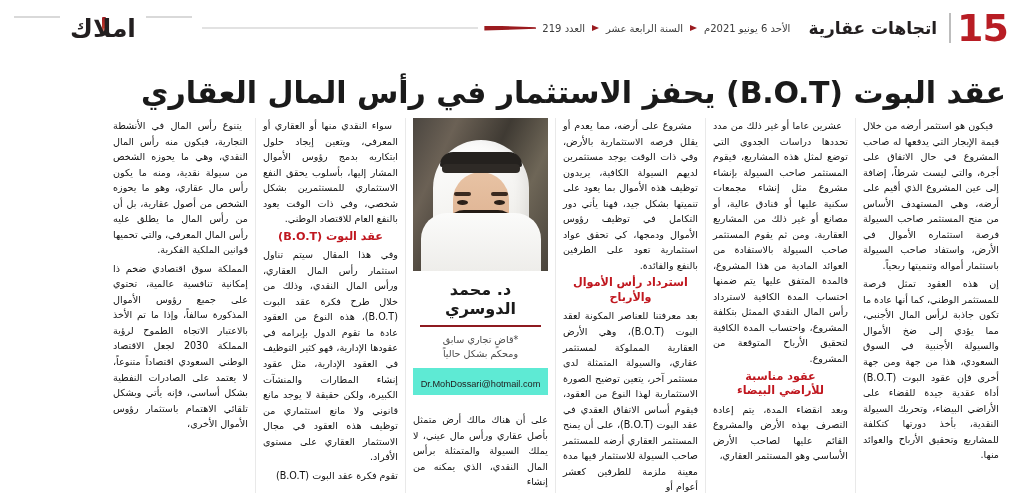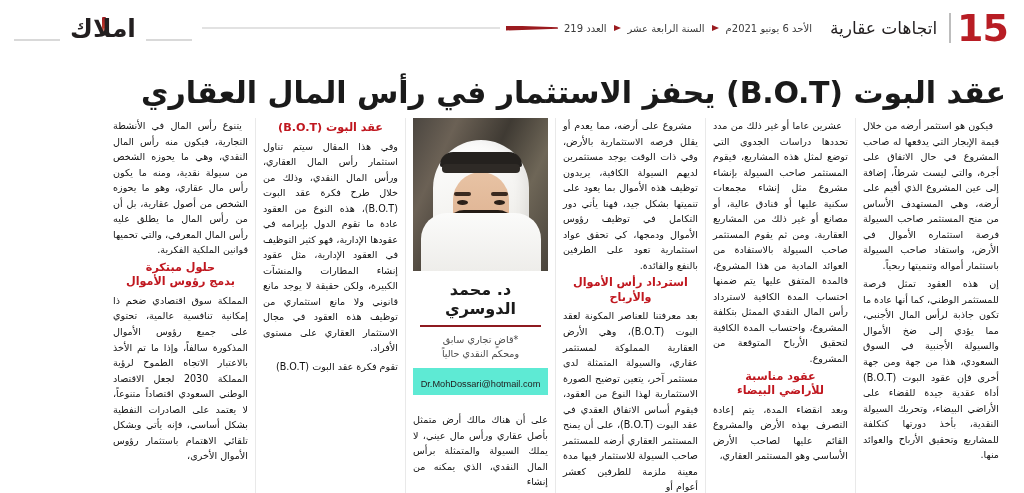--- a/index.html
+++ b/index.html
@@ -23,21 +23,21 @@
     height: 56px;
     width: 1024px;
     display: flex;
     flex-direction: row-reverse;
     align-items: center;
     box-sizing: border-box;
     padding: 0 16px 0 8px;
   }
   .logo-wrap {
     display: flex;
-    align-items: flex-end;
+    align-items: flex-start;
     gap: 8px;
     flex: 0 0 auto;
     padding-left: 6px;
   }
   .logo-rule {
     width: 46px;
     height: 2px;
     background: #d9d9d9;
   }
   .logo-mark {
@@ -97,21 +97,21 @@
   .issue-meta .sep {
     display: inline-block;
     width: 0; height: 0;
     border-top: 3px solid transparent;
     border-bottom: 3px solid transparent;
     border-left: 7px solid #9b1b1f;
     margin: 0 2px;
   }
   .section-title {
     font-size: 17px;
-    font-weight: normal;
+    font-weight: bold;
     color: #231f20;
     white-space: nowrap;
     padding: 0 10px 0 8px;
     flex: 0 0 auto;
   }
   .page-num-wrap {
     display: flex;
     flex-direction: row-reverse;
     align-items: center;
     flex: 0 0 auto;
@@ -370,34 +370,34 @@
       <div class="ph-brow r"></div>
       <div class="ph-eye l"></div>
       <div class="ph-eye r"></div>
       <div class="ph-beard"></div>
       <div class="ph-mouth"></div>
       <div class="ph-thobe"></div>
     </div>
     <div class="author-name">د. محمد الدوسري</div>
     <div class="author-rule"></div>
     <div class="author-role">*قاضٍ تجاري سابق</div>
-    <div class="author-role">ومحكم النقدي حالياً</div>
+    <div class="author-role">ومحكم بشكل حالياً</div>
     <div class="author-email-box">
       <span class="author-email">Dr.MohDossari@hotmail.com</span>
     </div>
     <div class="author-body">
       <p>على أن هناك مالك أرض متمثل بأصل عقاري ورأس مال عيني، لا يملك السيولة والمتمثلة برأس المال النقدي، الذي يمكنه من إنشاء</p>
     </div>
   </div>
 
   <div class="col">
+    <p class="first">سواء النقدي منها أو العقاري أو المعرفي، ويتعين إيجاد حلول ابتكاريه بدمج رؤوس الأموال المشار إليها، بأسلوب يحقق النفع الاستثماري للمستثمرين بشكل شخصي، وفي ذات الوقت يعود بالنفع العام للاقتصاد الوطني.</p>
     <div class="subhead">عقد البوت (B.O.T)</div>
     <p>وفي هذا المقال سيتم تناول استثمار رأس المال العقاري، ورأس المال النقدي، وذلك من خلال طرح فكرة عقد البوت (B.O.T)، هذه النوع من العقود عادة ما تقوم الدول بإبرامه في عقودها الإدارية، فهو كثير التوظيف في العقود الإدارية، مثل عقود إنشاء المطارات والمنشآت الكبيرة، ولكن حقيقة لا يوجد مانع قانوني ولا مانع استثماري من توظيف هذه العقود في مجال الاستثمار العقاري على مستوى الأفراد.</p>
     <p>تقوم فكرة عقد البوت (B.O.T)</p>
   </div>
 
   <div class="col">
     <p class="first">يتنوع رأس المال في الأنشطة التجارية، فيكون منه رأس المال النقدي، وهي ما يحوزه الشخص من سيولة نقدية، ومنه ما يكون رأس مال عقاري، وهو ما يحوزه الشخص من أصول عقارية، بل أن من رأس المال ما يطلق عليه رأس المال المعرفي، والتي تحميها قوانين الملكية الفكرية.</p>
-    <div class="subhead">حلول مبتكرة<br>بدمج رؤوس الأموال</div>
     <p>المملكة سوق اقتصادي ضخم ذا إمكانية تنافسية عالمية، تحتوي على جميع رؤوس الأموال المذكورة سالفاً، وإذا ما تم الأخذ بالاعتبار الاتجاه الطموح لرؤية المملكة 2030 لجعل الاقتصاد الوطني السعودي اقتصاداً متنوعاً، لا يعتمد على الصادرات النفطية بشكل أساسي، فإنه يأتي وبشكل تلقائي الاهتمام باستثمار رؤوس الأموال الأخرى،</p>
   </div>
 
 </div>
 
 </body></html>

